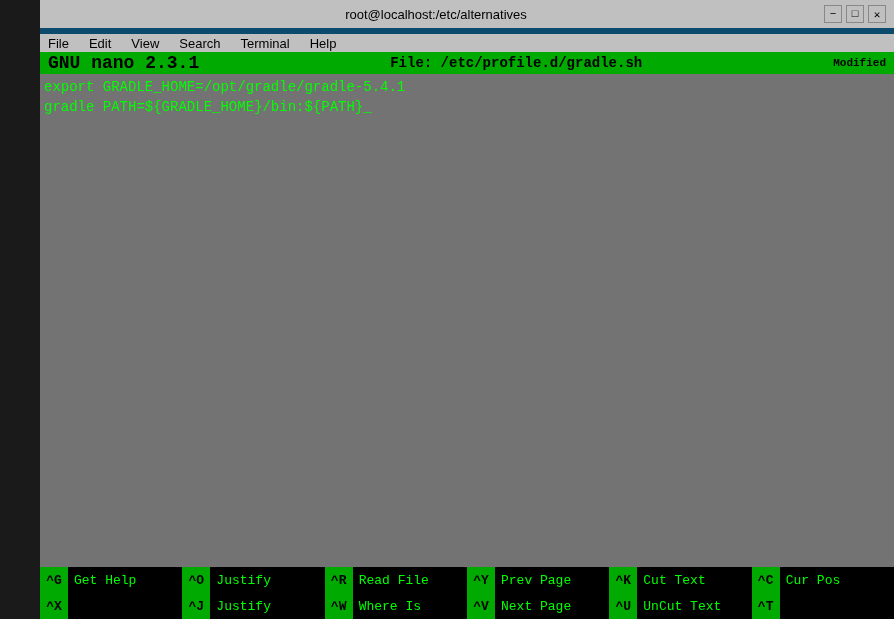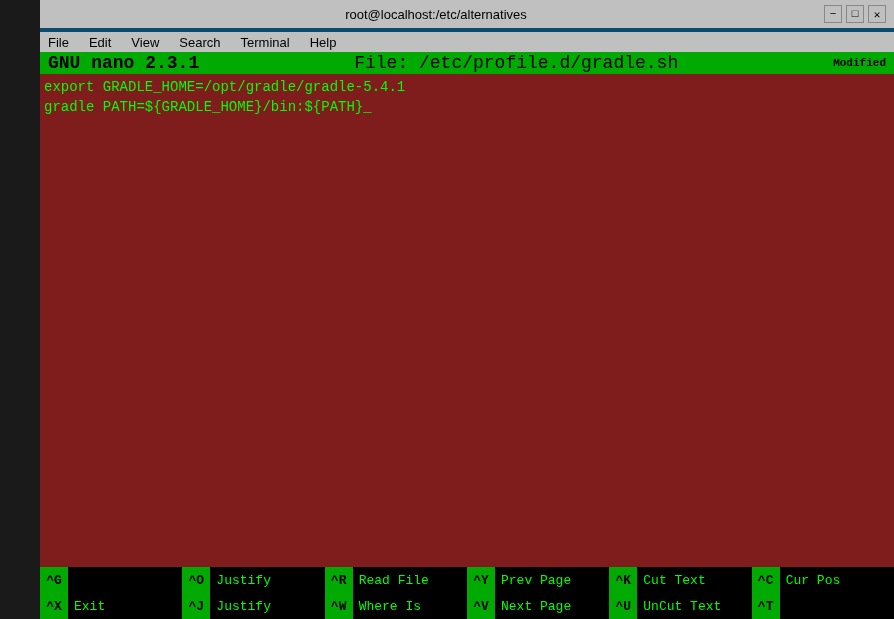--- a/index.html
+++ b/index.html
@@ -54,21 +54,21 @@
     }
 
     
     .menu-bar {
       background: #c0c0c0;
       display: flex;
       align-items: center;
       padding: 2px 4px;
       height: 24px;
       gap: 12px;
-      border-top: 4px solid #0c4a6e;
+      border-top: 6px solid #0c4a6e;
     }
 
     .menu-item {
       font-family: sans-serif;
       font-size: 13px;
       color: #000;
       cursor: pointer;
       padding: 1px 4px;
     }
 
@@ -83,32 +83,32 @@
       justify-content: space-between;
       padding: 0 8px;
     }
 
     .nano-header-left {
       font-weight: bold;
       font-size: 18px;
     }
 
     .nano-header-center {
-      font-size: 18px;
-      font-weight: normal;
+      font-size: 14px;
+      font-weight: bold;
     }
 
     .nano-header-right {
       font-size: 11px;
       font-weight: bold;
     }
 
     
     .editor-area {
-      background: #7f1d1d;
+      background: #737373;
       color: #00ff00;
       padding: 4px 4px;
       flex: 1;
       overflow: hidden;
       height: calc(619px - 28px - 24px - 22px - 52px);
     }
 
     .editor-line {
       white-space: pre;
       line-height: 1.4;
@@ -201,20 +201,21 @@
   <div class="editor-area">
     <div class="editor-line">export GRADLE_HOME=/opt/gradle/gradle-5.4.1</div>
     <div class="editor-line">gradle PATH=${GRADLE_HOME}/bin:${PATH}_</div>
   </div>
 
   <div class="shortcuts-bar">
 
     <div class="shortcuts-row">
       <div class="shortcut-item">
         <span class="shortcut-key">^G</span>
+        <span class="shortcut-label">Get Help</span>
       </div>
       <div class="shortcut-item">
         <span class="shortcut-key">^O</span>
         <span class="shortcut-label">Justify</span>
       </div>
       <div class="shortcut-item">
         <span class="shortcut-key">^R</span>
         <span class="shortcut-label">Read File</span>
       </div>
       <div class="shortcut-item">
@@ -227,21 +228,20 @@
       </div>
       <div class="shortcut-item">
         <span class="shortcut-key">^C</span>
         <span class="shortcut-label">Cur Pos</span>
       </div>
     </div>
 
     <div class="shortcuts-row">
       <div class="shortcut-item">
         <span class="shortcut-key">^X</span>
-        <span class="shortcut-label">Exit</span>
       </div>
       <div class="shortcut-item">
         <span class="shortcut-key">^J</span>
         <span class="shortcut-label">Justify</span>
       </div>
       <div class="shortcut-item">
         <span class="shortcut-key">^W</span>
         <span class="shortcut-label">Where Is</span>
       </div>
       <div class="shortcut-item">

